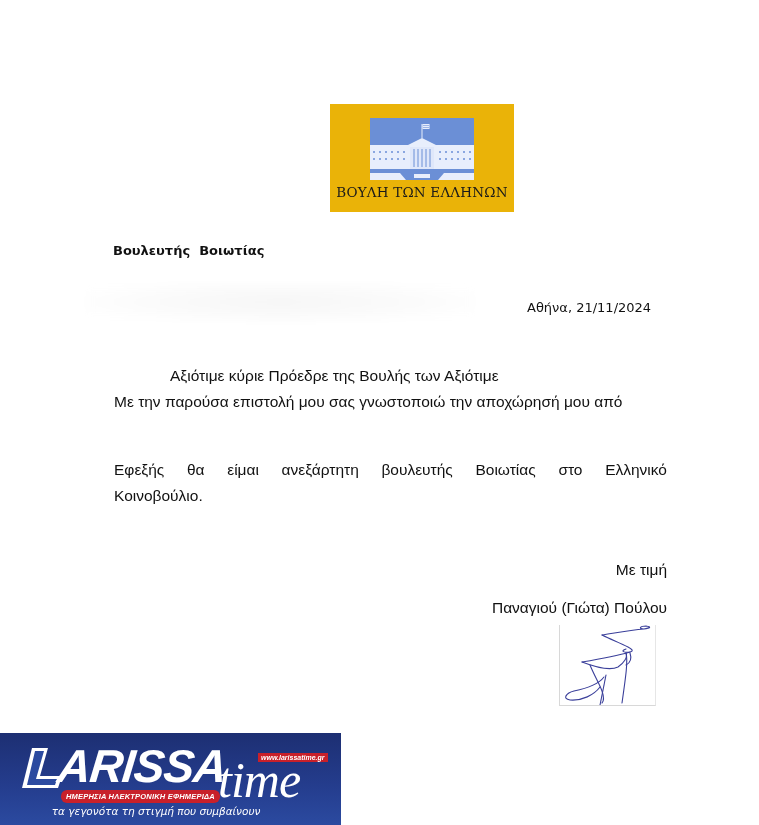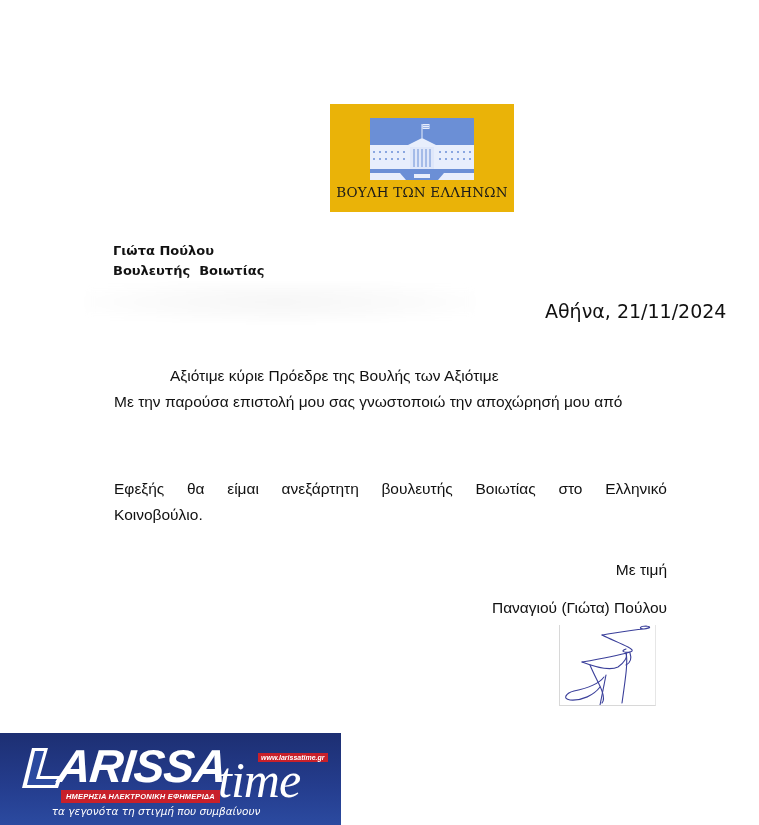--- a/index.html
+++ b/index.html
@@ -10,41 +10,41 @@
     .logo { left: 298px; top: 104px; width: 184px; height: 108px; background: #eab308; margin-left: 32px; }
     .logo svg { position: absolute; left: 40px; top: 14px; }
     .logo-caption { position: absolute; left: 0; top: 80px; width: 184px; text-align: center; font-family: "DejaVu Serif", serif; font-size: 13.5px; letter-spacing: 0.2px; color: #1a1a1a; white-space: nowrap; }
 
     
     .sender { left: 113px; top: 241px; font-size: 13px; font-weight: bold; line-height: 20px; color: #111; }
     .sender div { white-space: pre; }
 
     .blur-region { left: 85px; top: 282px; width: 390px; height: 40px; background: radial-gradient(ellipse at center, #f6f6f6 0%, #fbfbfb 50%, #ffffff 80%); filter: blur(4px); }
 
-    .date { left: 527px; top: 300px; font-size: 19px; color: #111; margin-left: 18px; }
+    .date { left: 527px; top: 300px; font-size: 13px; color: #111; }
 
     .body-text { font-family: "Liberation Sans", sans-serif; font-size: 15.5px; color: #111; }
     .salutation { left: 170px; top: 367px; white-space: nowrap; }
     .para1 { left: 114px; top: 389px; width: 560px; line-height: 26px; }
     .para1 div { white-space: nowrap; }
-    .para2 { left: 114px; top: 457px; width: 553px; line-height: 26px; margin-top: 19px; }
+    .para2 { left: 114px; top: 457px; width: 553px; line-height: 26px; }
     .para2 .justify { text-align: justify; text-align-last: justify; }
 
     .closing { right: 92px; top: 561px; font-family: "Liberation Sans", sans-serif; font-size: 15.5px; text-align: right; margin-left: 36px; }
     .signer { right: 92px; top: 599px; font-family: "Liberation Sans", sans-serif; font-size: 15.5px; white-space: nowrap; }
 
     .signature { left: 559px; top: 625px; width: 95px; height: 80px; border-left: 1px solid #d8d8d8; border-bottom: 1px solid #d8d8d8; border-right: 1px solid #e6e6e6; background: #fff; }
 
     
     .banner { left: 0; top: 733px; width: 341px; height: 92px; background: linear-gradient(180deg, #1d2f73 0%, #243c8c 55%, #2b4aa0 100%); overflow: hidden; }
     .banner .big-l { position: absolute; left: 22px; top: 13px; width: 42px; height: 44px; }
     .banner .arissa { position: absolute; left: 58px; top: 8px; font-family: "Liberation Sans", sans-serif; font-weight: bold; font-style: italic; font-size: 46px; color: #ffffff; letter-spacing: -1px; line-height: 50px; transform: skewX(-6deg); }
     .banner .time { position: absolute; left: 218px; top: 17px; font-family: "Liberation Serif", serif; font-style: italic; font-size: 50px; color: #ffffff; line-height: 60px; letter-spacing: -1px; }
     .banner .url { position: absolute; left: 258px; top: 20px; background: #c8202a; color: #fff; font-family: "Liberation Sans", sans-serif; font-weight: bold; font-style: italic; font-size: 7px; padding: 1px 3px; }
-    .banner .tagline-red { position: absolute; left: 61px; top: 57px; background: #c8202a; color: #fff; font-family: "Liberation Sans", sans-serif; font-weight: bold; font-style: italic; font-size: 7.5px; padding: 2px 5px; letter-spacing: 0.2px; white-space: nowrap; }
+    .banner .tagline-red { position: absolute; left: 61px; top: 57px; background: #c8202a; color: #fff; font-family: "Liberation Sans", sans-serif; font-weight: bold; font-style: italic; font-size: 7.5px; padding: 2px 5px; letter-spacing: 0.2px; white-space: nowrap; border-radius: 6px; }
     .banner .slogan { position: absolute; left: 0; top: 72px; width: 312px; text-align: center; color: #ffffff; font-family: "DejaVu Sans", sans-serif; font-style: italic; font-size: 10.5px; white-space: nowrap; }
   </style>
 </head>
 <body>
 
 <div class="abs logo">
   <svg width="104" height="62" viewBox="0 0 104 62">
     <rect x="0" y="0" width="104" height="62" fill="#6b8fd6"></rect>
 
     <line x1="52" y1="6" x2="52" y2="20" stroke="#e8eefc" stroke-width="1"></line>
@@ -92,21 +92,20 @@
 
     <rect x="0" y="51" width="104" height="4" fill="#6b8fd6"></rect>
     <polygon points="0,55 30,55 36,62 0,62" fill="#e8eefc"></polygon>
     <polygon points="104,55 74,55 68,62 104,62" fill="#e8eefc"></polygon>
     <rect x="44" y="56" width="16" height="4" fill="#e8eefc"></rect>
   </svg>
   <div class="logo-caption">ΒΟΥΛΗ ΤΩΝ ΕΛΛΗΝΩΝ</div>
 </div>
 
 <div class="abs sender">
-  <div>Γιώτα Πούλου</div>
   <div>Βουλευτής  Βοιωτίας</div>
 </div>
 
 <div class="abs blur-region"></div>
 
 <div class="abs date">Αθήνα, 21/11/2024</div>
 
 <div class="abs body-text salutation">Αξιότιμε κύριε Πρόεδρε της Βουλής των Αξιότιμε</div>
 
 <div class="abs body-text para1">

